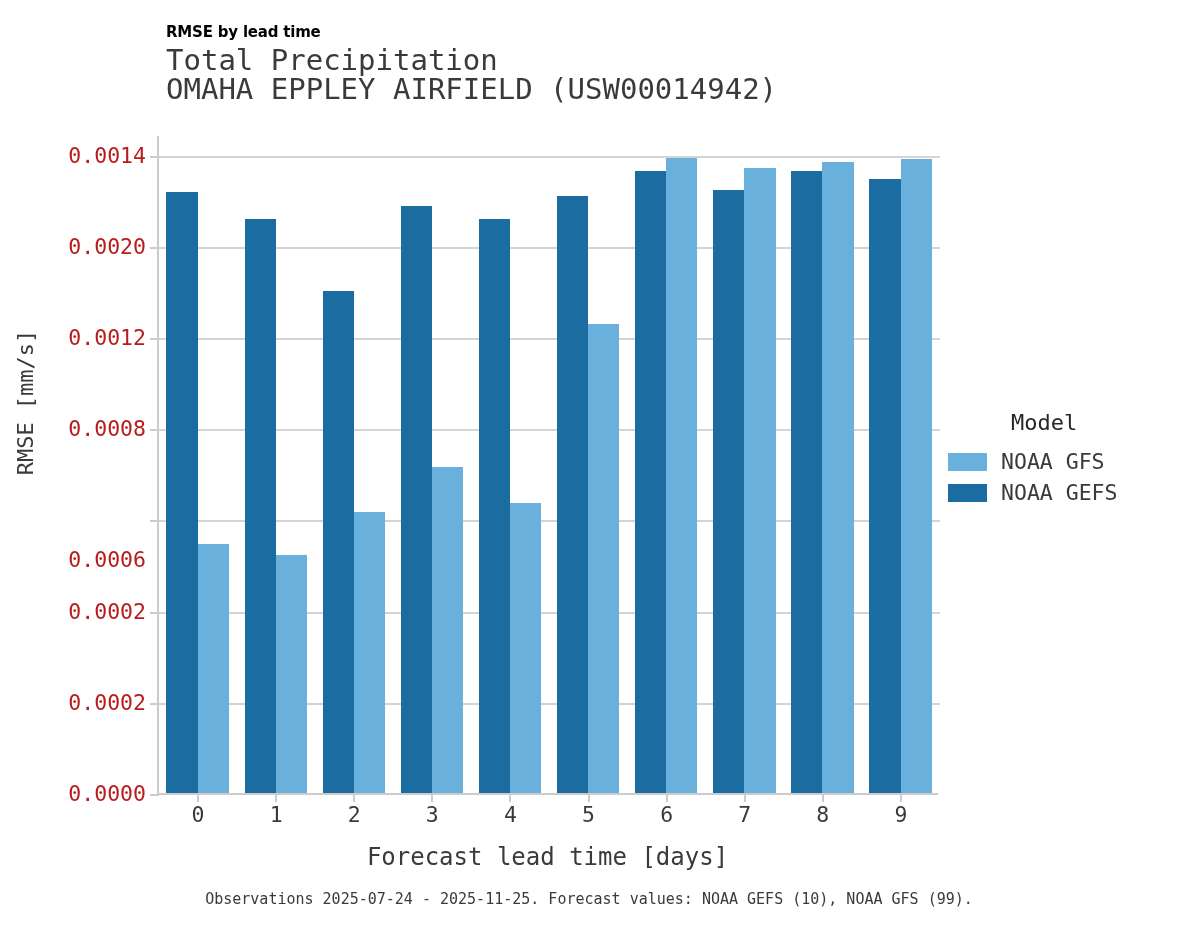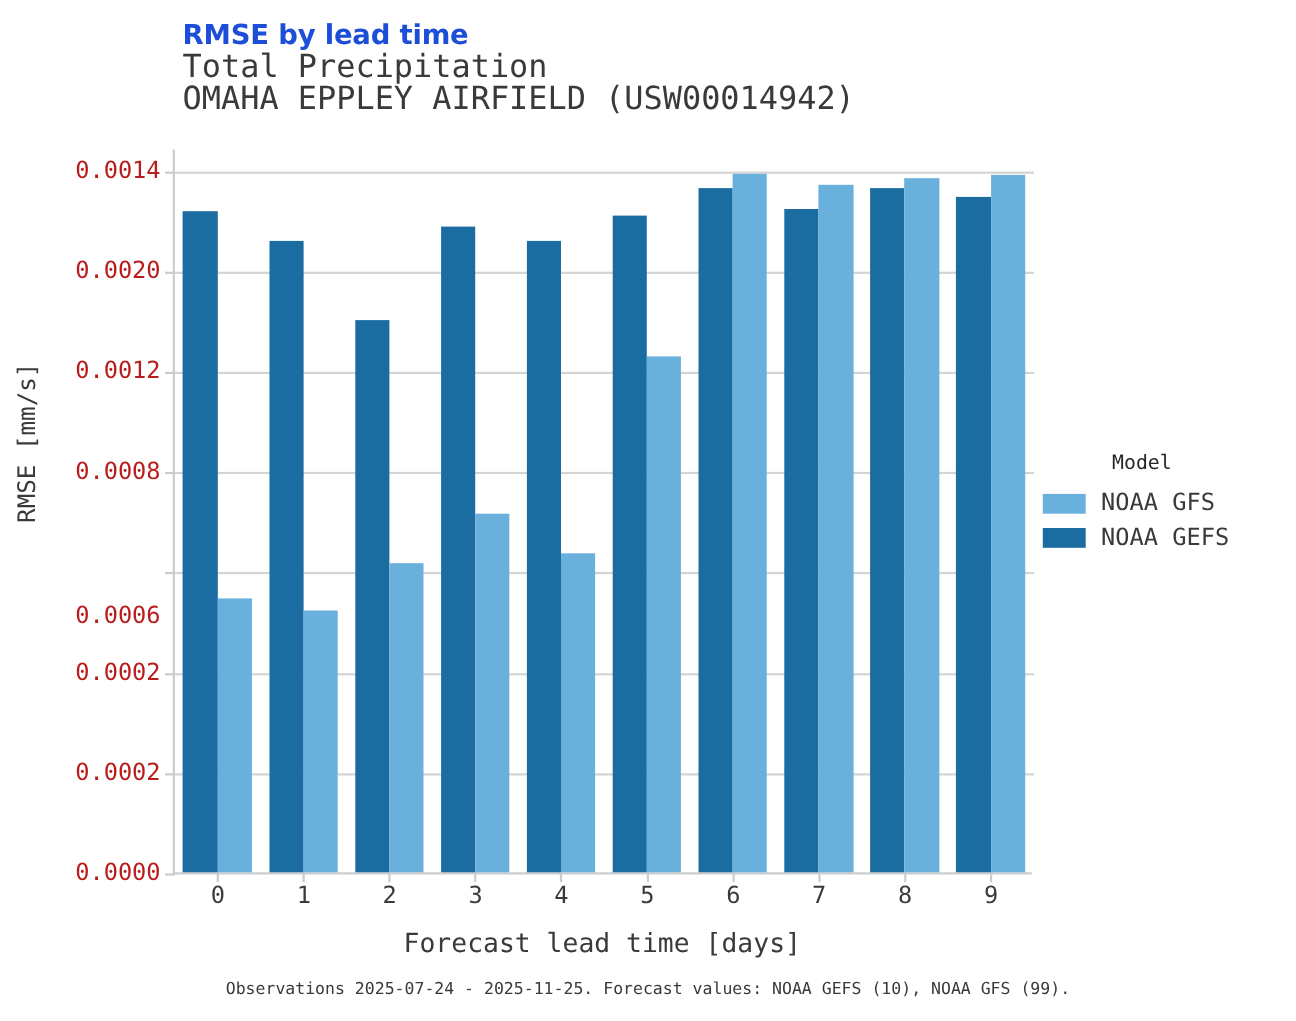--- a/index.html
+++ b/index.html
@@ -19,23 +19,23 @@
   
   #title-block {
     position: absolute;
     left: 166px;
     top: 18px;
     width: 800px;
   }
   #chart-title {
     font-family: "DejaVu Sans", sans-serif;
     font-weight: bold;
-    font-size: 25px;
+    font-size: 15px;
     line-height: 28px;
-    color: #1d4ed8;
+    color: #000000;
     letter-spacing: -0.2px;
   }
   .chart-subtitle {
     font-family: "DejaVu Sans Mono", monospace;
     font-size: 29px;
     line-height: 29px;
     color: #3a3a3a;
     white-space: pre;
   }
 
@@ -126,21 +126,21 @@
   }
 
   
   #legend {
     position: absolute;
     left: 948px;
     top: 410px;
     width: 225px;
   }
   #legend-title {
-    font-size: 18px;
+    font-size: 22px;
     color: #262626;
     margin-left: 63px;
     margin-bottom: 11px;
   }
   .legend-row {
     display: flex;
     align-items: center;
     height: 31px;
   }
   .legend-swatch {

